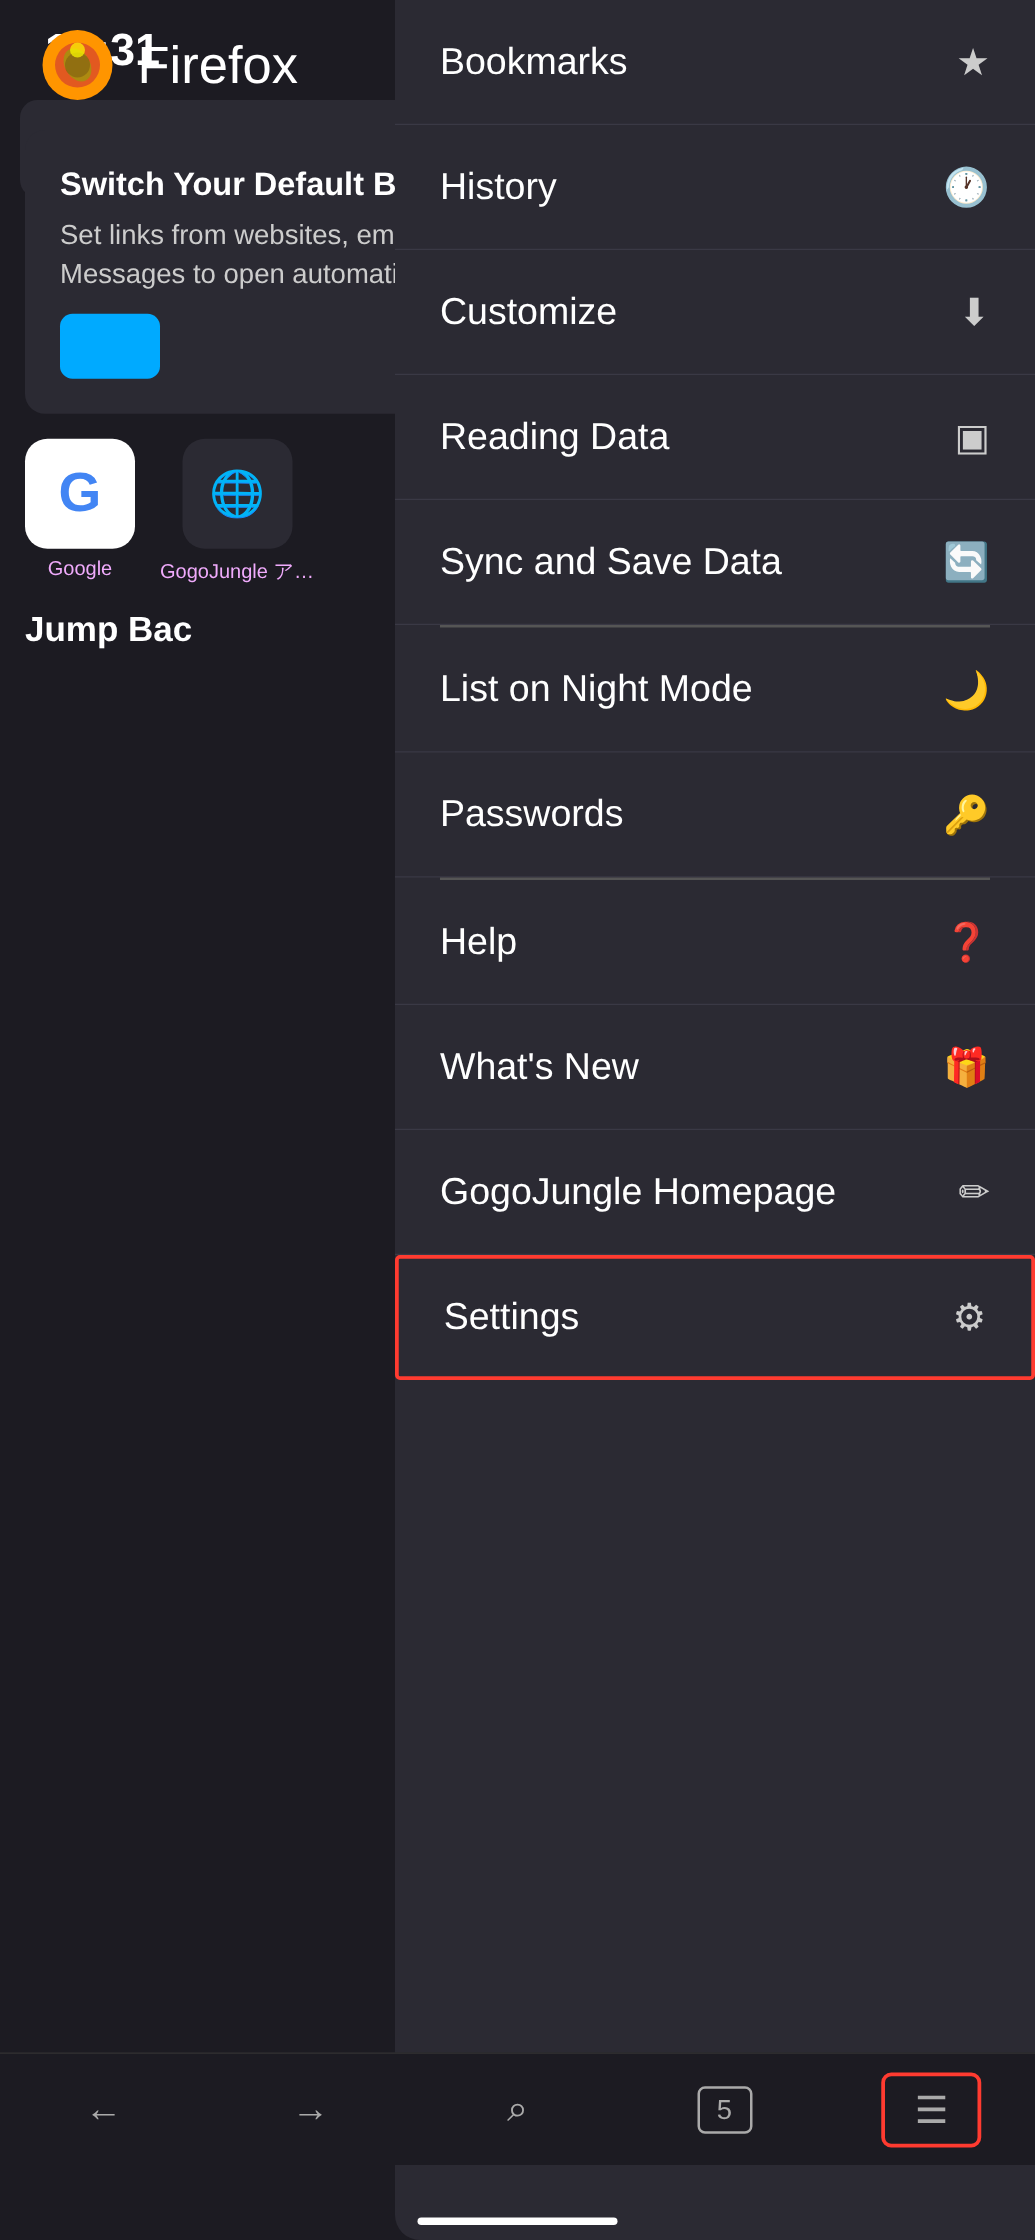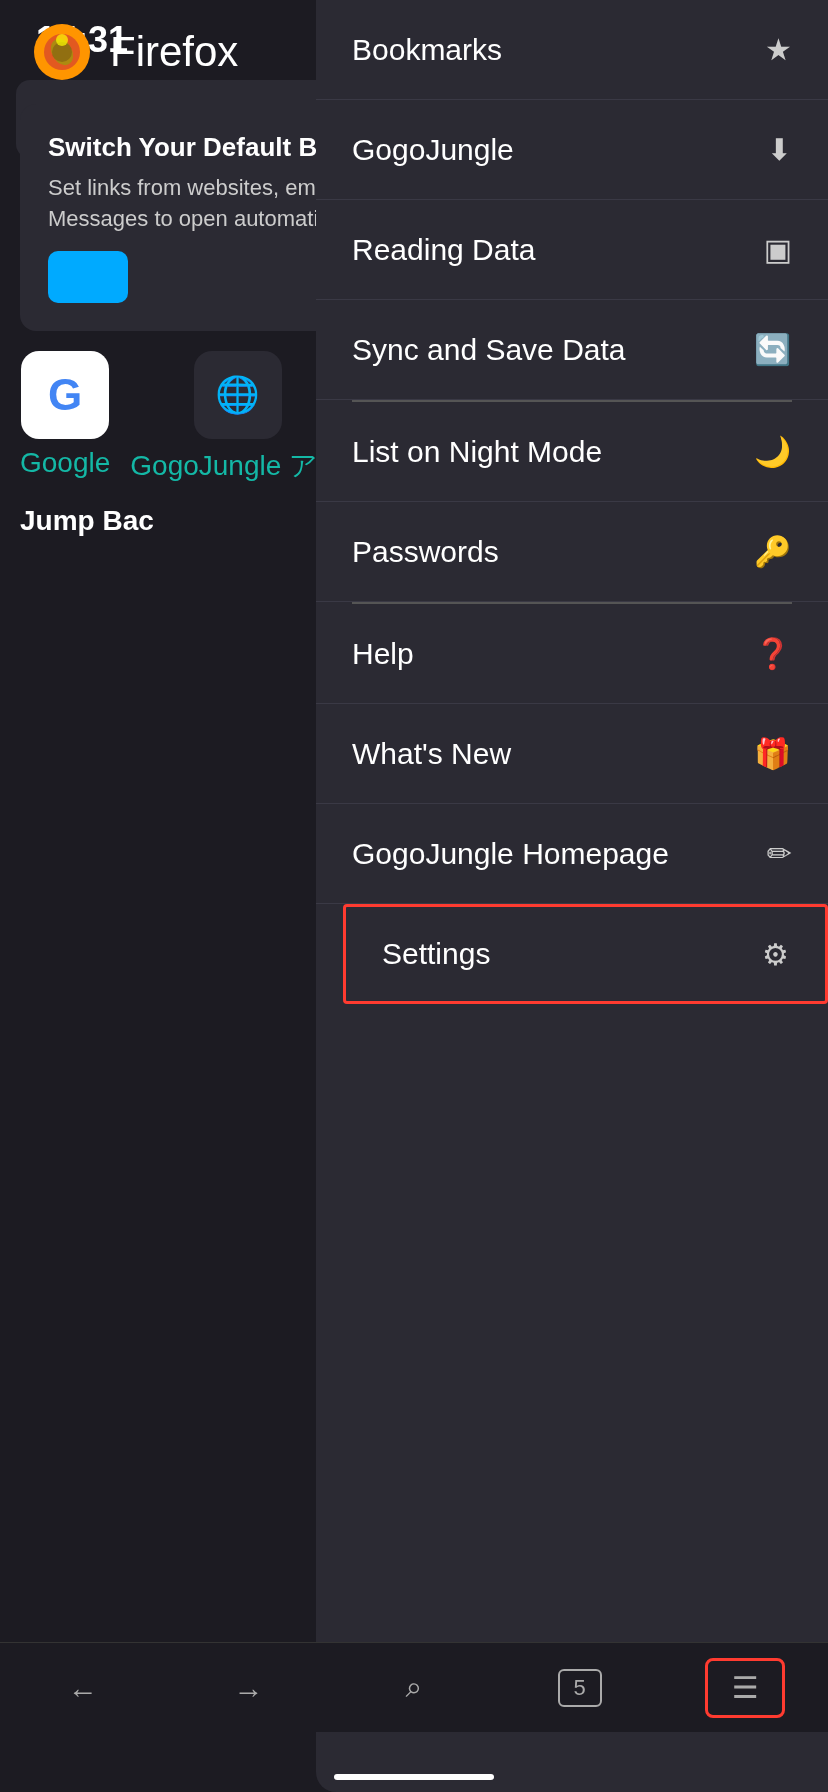--- a/index.html
+++ b/index.html
@@ -150,22 +150,22 @@
       width: 88px;
       height: 88px;
       border-radius: 18px;
       background: #2b2a33;
       display: flex;
       align-items: center;
       justify-content: center;
       font-size: 44px;
     }
     .shortcut-label {
-      font-size: 28px;
-      color: #14b8a6;
+      font-size: 16px;
+      color: #f0abfc;
     }
 
     
     .section-label {
       font-size: 28px;
       font-weight: 700;
       color: #fff;
       padding: 0 20px 12px;
     }
 
@@ -206,21 +206,20 @@
     .menu-divider {
       height: 2px;
       background: #555;
       margin: 0 36px;
     }
 
     
     .menu-item.highlighted {
       border: 3px solid #ff3b30;
       border-radius: 4px;
-      margin-left: 27px;
     }
 
     
     .bottom-toolbar {
       position: absolute;
       bottom: 60px;
       left: 0;
       right: 0;
       height: 90px;
       background: #1c1b22;
@@ -328,21 +327,25 @@
 </div>
 
 <div class="menu-overlay">
 
   <div id="menu-items-container">
       <div class="menu-item">
       <span class="menu-item-label">Bookmarks</span>
       <span class="menu-item-icon">★</span>
     </div>
       <div class="menu-item">
-      <span class="menu-item-label">GogoJungle</span>
+      <span class="menu-item-label">History</span>
+      <span class="menu-item-icon">🕐</span>
+    </div>
+      <div class="menu-item">
+      <span class="menu-item-label">Customize</span>
       <span class="menu-item-icon">⬇</span>
     </div>
       <div class="menu-item">
       <span class="menu-item-label">Reading Data</span>
       <span class="menu-item-icon">▣</span>
     </div>
       <div class="menu-item">
       <span class="menu-item-label">Sync and Save Data</span>
       <span class="menu-item-icon">🔄</span>
     </div>

